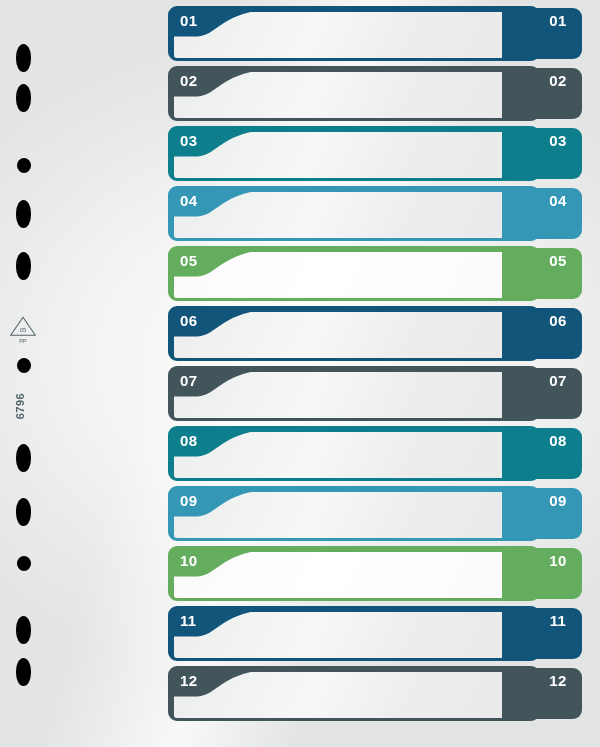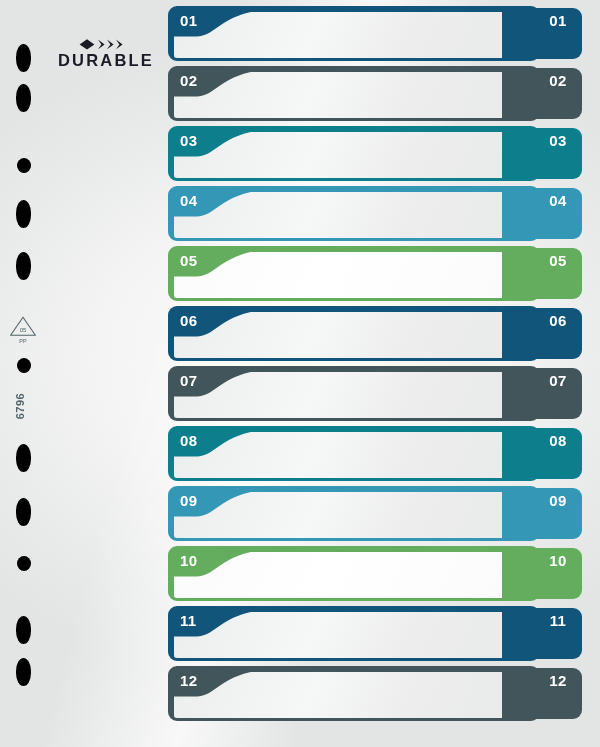--- a/index.html
+++ b/index.html
@@ -239,29 +239,20 @@
 
     <div class="hole oval" style="top:444px"></div>
     <div class="hole oval" style="top:498px"></div>
     <div class="hole round" style="top:556px"></div>
     <div class="hole oval" style="top:616px"></div>
     <div class="hole oval" style="top:658px"></div>
   </div>
 
   <div id="article-code">6796</div>
 
-  <div id="logo">
-    <svg id="logo-mark" viewBox="0 0 52 13" width="52" height="13" aria-hidden="true">
-      <path d="M9 1.2 L16.4 6.4 L9 11.6 L1.6 6.4 Z" fill="#1b1b25"></path>
-      <path d="M20 1.6 L26.6 6.4 L20 11.2 L23.4 6.4 Z" fill="#1b1b25"></path>
-      <path d="M29 1.6 L35.6 6.4 L29 11.2 L32.4 6.4 Z" fill="#1b1b25"></path>
-      <path d="M38 1.6 L44.6 6.4 L38 11.2 L41.4 6.4 Z" fill="#1b1b25"></path>
-    </svg>
-    <div id="logo-word">DURABLE</div>
-  </div>
 
   <div id="rows">
       <div class="row" style="top: 6px;">
         <div class="tab" style="background: rgb(17, 85, 122);">
           <span class="tab-num">01</span>
         </div>
         <div class="card" style="background: rgb(17, 85, 122); border-color: rgb(17, 85, 122);">
           <div class="field"></div>
           <div class="block" style="background: rgb(17, 85, 122);"></div>
         </div>

